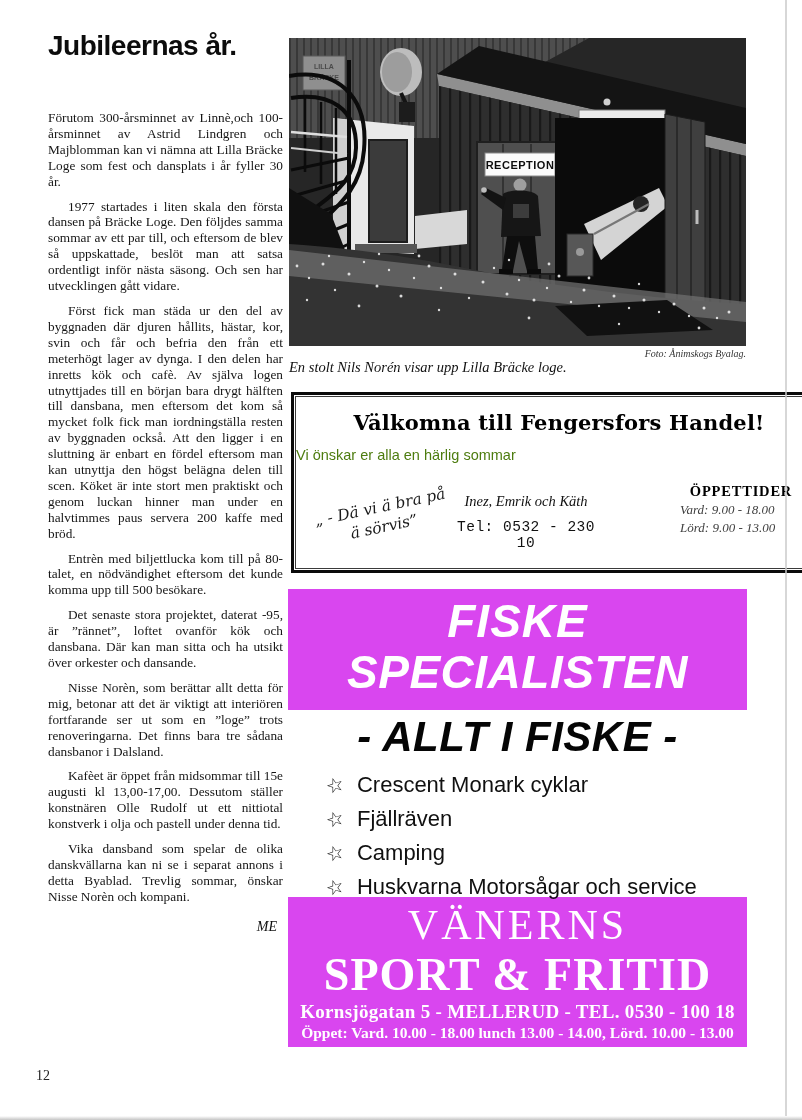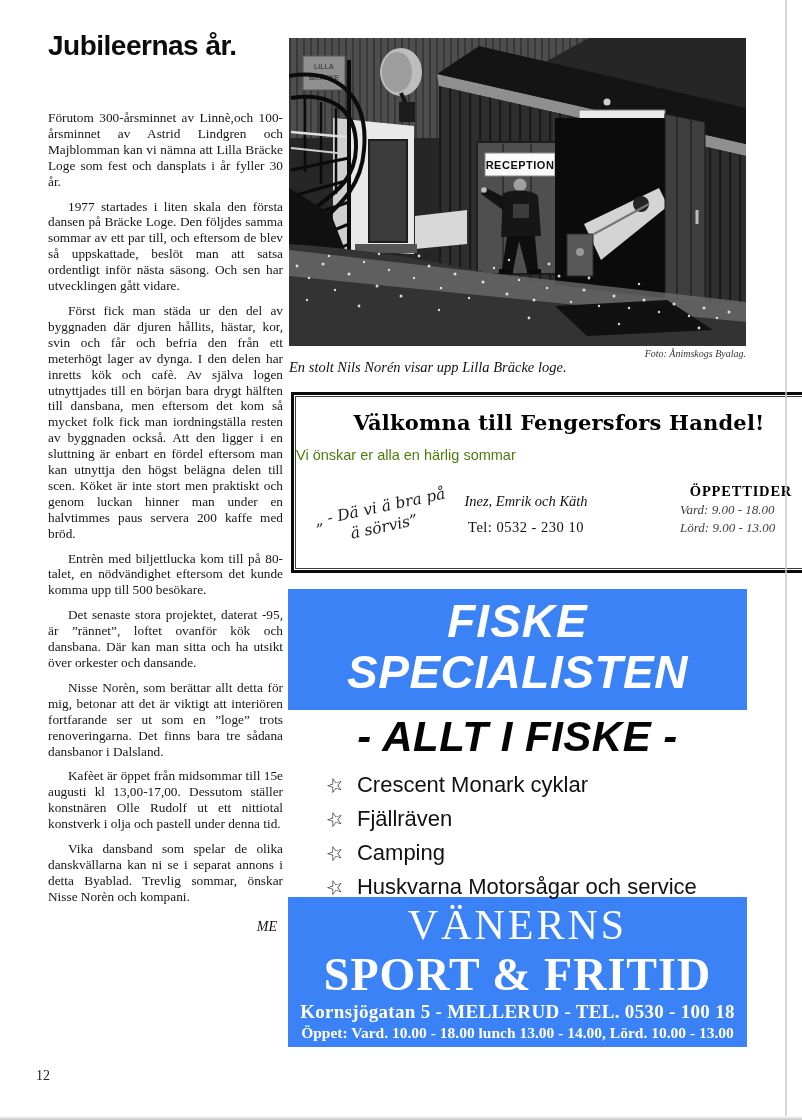--- a/index.html
+++ b/index.html
@@ -38,27 +38,27 @@
   .feng-inner{position:absolute;left:1px;top:1px;right:1px;bottom:1px;border:1px solid #3a3a3a;}
   .feng-title{font-family:"DejaVu Serif",serif;font-weight:bold;font-size:21px;
     text-align:center;margin-top:13px;letter-spacing:.2px;color:#000;}
   .feng-sub{font-family:"Liberation Sans",sans-serif;font-size:14.5px;text-align:left;margin-top:12px;color:#4d7c0f;}
   .feng-row{position:absolute;left:0;right:0;top:78px;height:96px;}
   .feng-quote{position:absolute;left:6px;top:22px;width:160px;text-align:center;
     transform:rotate(-12deg);font-family:"DejaVu Serif",serif;font-style:italic;
     font-size:15.5px;line-height:20px;color:#1a1a1a;}
   .feng-center{position:absolute;left:150px;width:160px;top:18px;text-align:center;}
   .feng-names{font-style:italic;font-size:14.5px;color:#111;}
-  .feng-phone{font-family:Liberation Serif, serif;font-size:14.5px;margin-top:9px;letter-spacing:.5px;color:#111;}
+  .feng-phone{font-family:Liberation Mono, monospace;font-size:14.5px;margin-top:9px;letter-spacing:.5px;color:#111;}
   .feng-hours{position:absolute;right:16px;top:8px;width:130px;text-align:center;}
   .feng-hours-title{font-weight:bold;font-size:14.5px;letter-spacing:.8px;color:#000;}
   .feng-hours-line{font-style:italic;font-size:13px;margin-top:2px;color:#404040;text-align:left;padding-left:4px;}
 
   
-  .ad-fiske{position:absolute;left:288px;top:589px;width:459px;height:458px;background:#3b82f6;
+  .ad-fiske{position:absolute;left:288px;top:589px;width:459px;height:458px;background:#d946ef;
     box-sizing:border-box;display:flex;flex-direction:column;}
   .fiske-top{height:121px;text-align:center;color:#fff;
     font-family:"Liberation Sans",sans-serif;font-weight:bold;font-style:italic;}
   .fiske-l1{font-size:46px;line-height:50px;margin-top:7px;letter-spacing:1px;}
   .fiske-l2{font-size:46px;line-height:52px;letter-spacing:.5px;}
   .fiske-band{height:187px;background:#ffffff;}
   .band-title{font-family:"Liberation Sans",sans-serif;font-weight:bold;font-style:italic;
     font-size:42px;line-height:50px;text-align:center;color:#050505;margin-top:2px;letter-spacing:.5px;}
   .fiske-list{list-style:none;margin:6px 0 0 0;padding:0 0 0 38px;}
   .fiske-list li{font-family:"Liberation Sans",sans-serif;font-size:22px;line-height:33px;color:#101010;}

